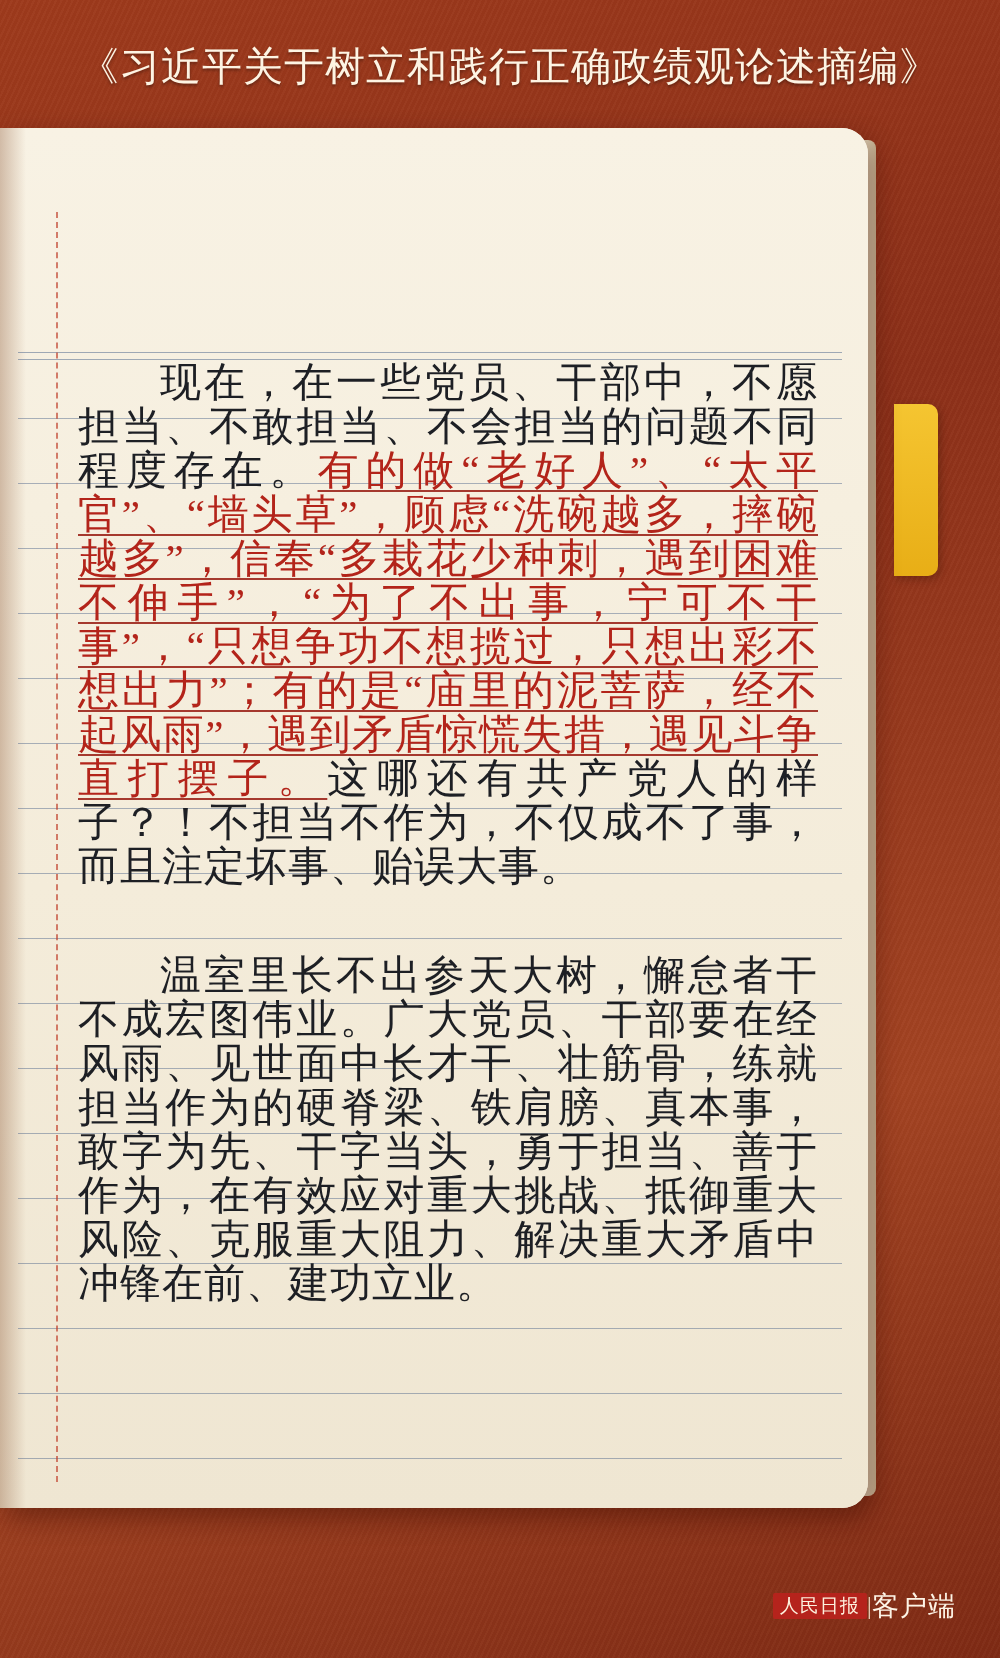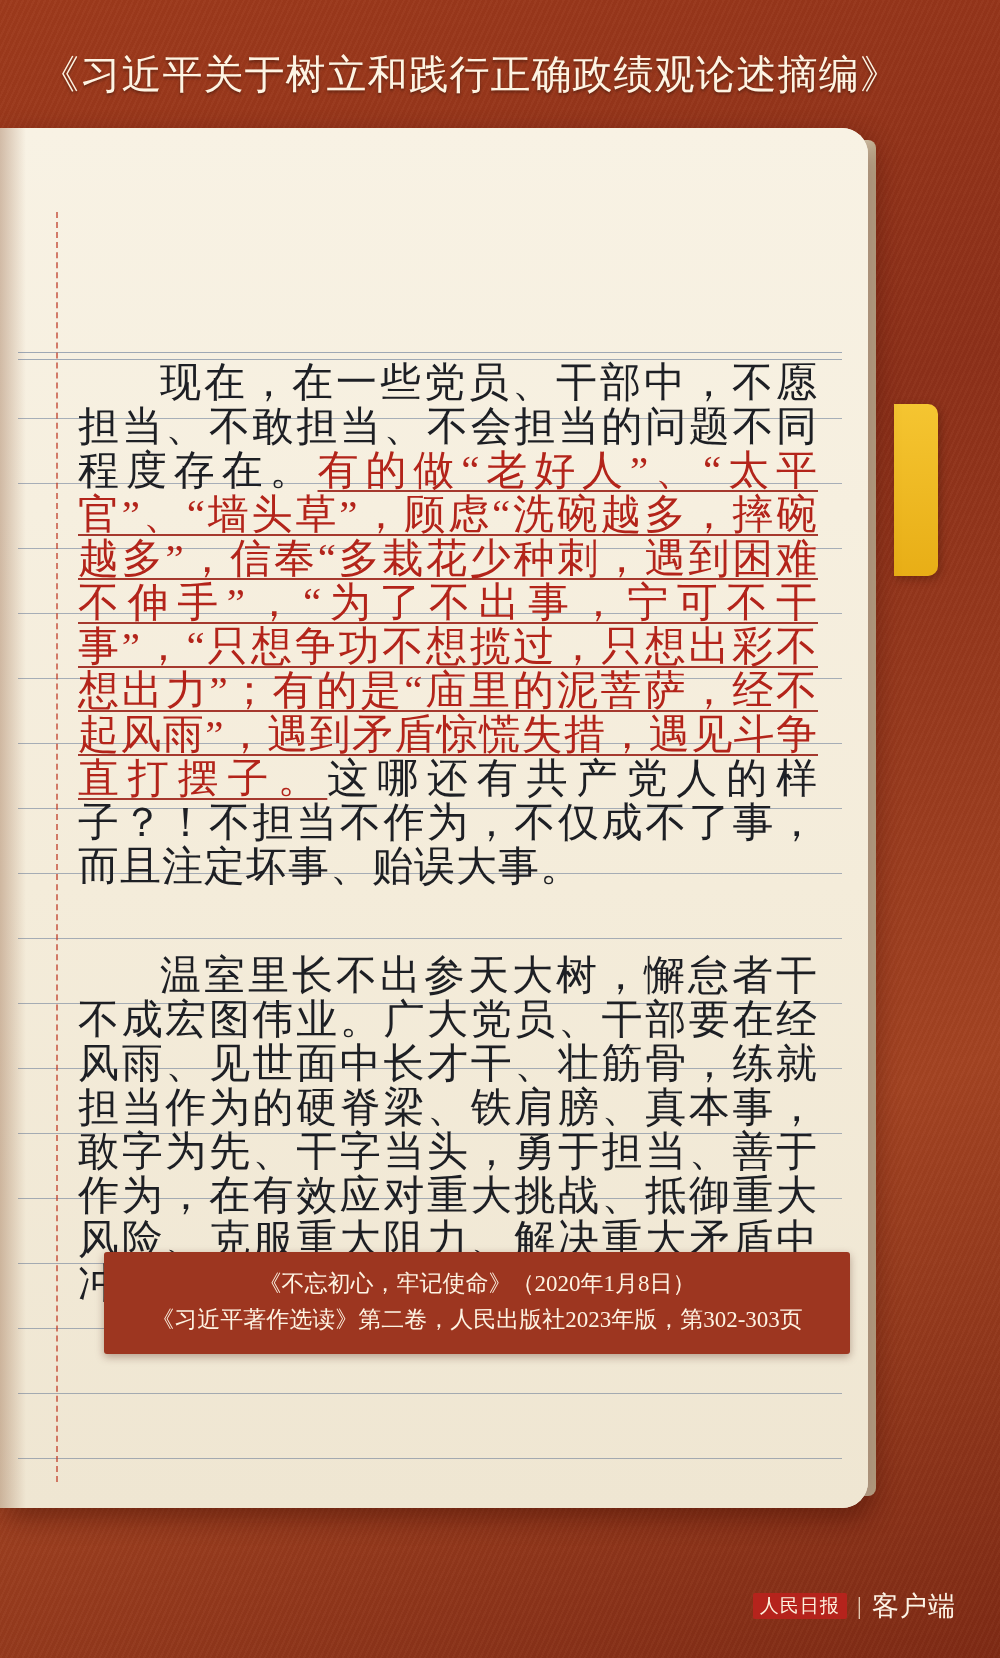--- a/index.html
+++ b/index.html
@@ -26,26 +26,26 @@
     position: absolute;
     inset: 0;
     background:
       repeating-linear-gradient(115deg, rgba(255,255,255,0.025) 0 2px, rgba(0,0,0,0.02) 2px 5px);
     pointer-events: none;
   }
 
   
   .title-bar {
     position: absolute;
-    top: 12px; left: 0;
+    top: 4px; left: 0;
     width: 940px;
     height: 124px;
     display: flex;
     align-items: center;
-    justify-content: center;
+    justify-content: flex-end;
     z-index: 6;
   }
   .title-text {
     color: #fdf4e3;
     font-size: 40px;
     letter-spacing: 1px;
     font-family: "Liberation Serif", serif;
     font-weight: 500;
     text-shadow: 0 2px 3px rgba(0,0,0,0.35);
     white-space: nowrap;
@@ -192,21 +192,20 @@
     z-index: 2;
   }
 
   
   .footer {
     position: absolute;
     right: 44px;
     bottom: 34px;
     display: flex;
     align-items: center;
-    gap: 10px;
     z-index: 8;
   }
   .brand-mark {
     display: inline-block;
     background: #b5231c;
     color: #fdf1de;
     font-family: "Liberation Serif", serif;
     font-size: 19px;
     letter-spacing: 1px;
     padding: 3px 7px 4px;
@@ -250,23 +249,19 @@
     <div class="content">
       <p class="para">
         <span>现在，在一些党员、干部中，不愿担当、不敢担当、不会担当的问题不同程度存在。</span><span class="hl">有的做“老好人”、“太平官”、“墙头草”，顾虑“洗碗越多，摔碗越多”，信奉“多栽花少种刺，遇到困难不伸手”，“为了不出事，宁可不干事”，“只想争功不想揽过，只想出彩不想出力”；有的是“庙里的泥菩萨，经不起风雨”，遇到矛盾惊慌失措，遇见斗争直打摆子。</span><span>这哪还有共产党人的样子？！不担当不作为，不仅成不了事，而且注定坏事、贻误大事。</span>
       </p>
       <p class="para">
         <span>温室里长不出参天大树，懈怠者干不成宏图伟业。广大党员、干部要在经风雨、见世面中长才干、壮筋骨，练就担当作为的硬脊梁、铁肩膀、真本事，敢字为先、干字当头，勇于担当、善于作为，在有效应对重大挑战、抵御重大风险、克服重大阻力、解决重大矛盾中冲锋在前、建功立业。</span>
       </p>
     </div>
   </div>
 
-  <div class="source-box">
-    <div class="source-line">《不忘初心，牢记使命》（2020年1月8日）</div>
-    <div class="source-line">《习近平著作选读》第二卷，人民出版社2023年版，第302-303页</div>
-  </div>
 
   <div class="footer">
     <span class="brand-mark">人民日报</span>
     <span class="brand-sep">|</span>
     <span class="brand-name">客户端</span>
   </div>
 </div>
 
 </body></html>

